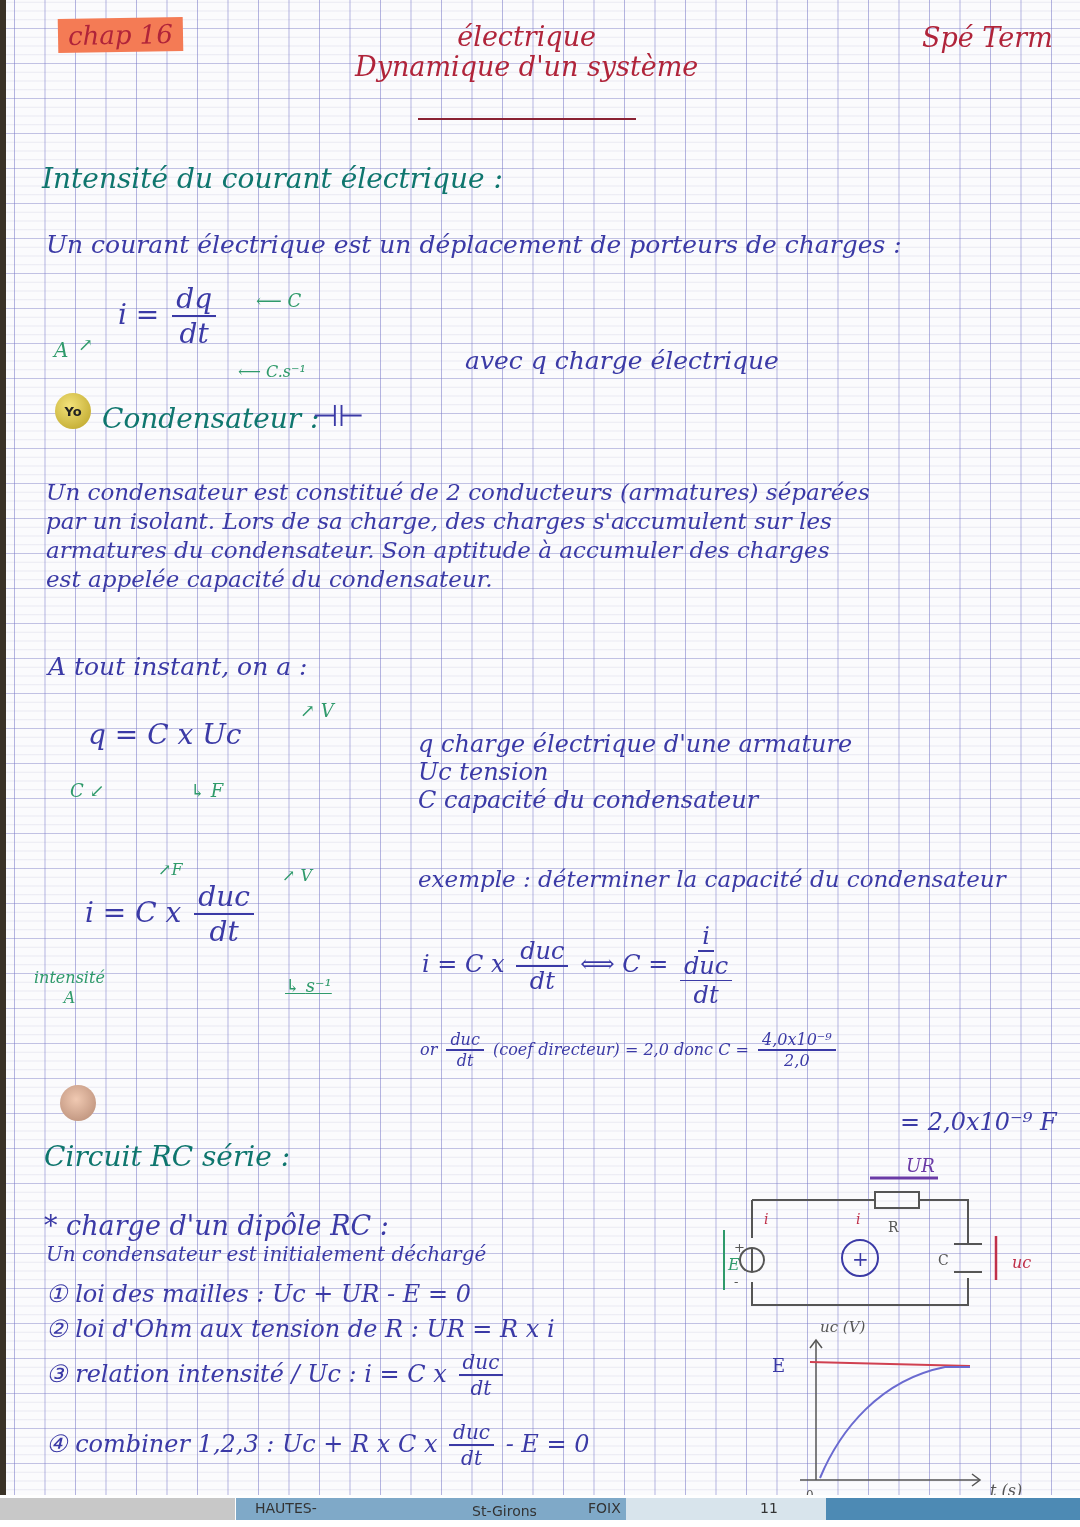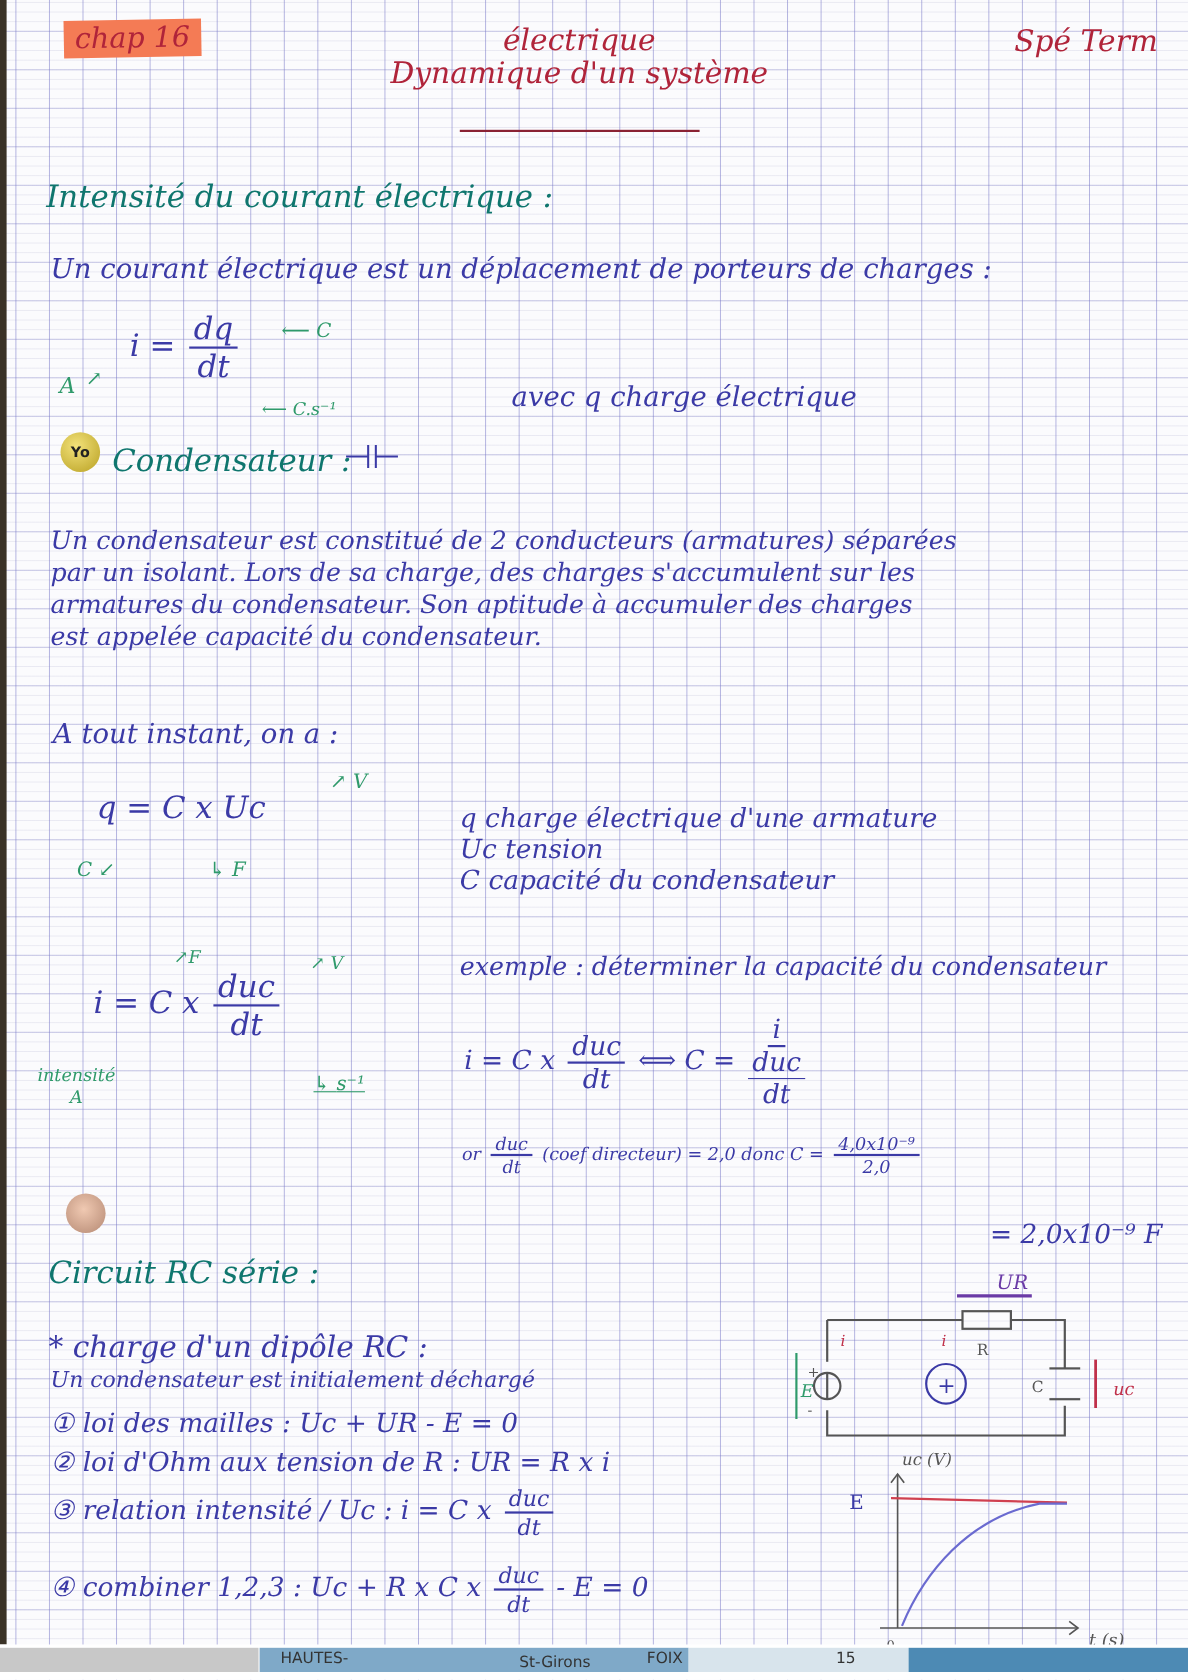--- a/index.html
+++ b/index.html
@@ -197,13 +197,13 @@
 </svg>
 
 <div class="bottom-strip"></div>
 <div class="strip-band" style="left:0;width:235px;background:#c8c8c8;"></div>
 <div class="strip-band" style="left:236px;width:390px;background:#7fa9c8;"></div>
 <div class="strip-band" style="left:626px;width:200px;background:#d8e4ec;"></div>
 <div class="strip-band" style="left:826px;width:254px;background:#4d8ab4;"></div>
 <div class="abs strip-text" style="left:255px;top:1500px;">HAUTES-</div>
 <div class="abs strip-text" style="left:472px;top:1503px;">St-Girons</div>
 <div class="abs strip-text" style="left:588px;top:1500px;">FOIX</div>
-<div class="abs strip-text" style="left:760px;top:1500px;">15</div>
+<div class="abs strip-text" style="left:760px;top:1500px;">11</div>
 
 </body></html>

